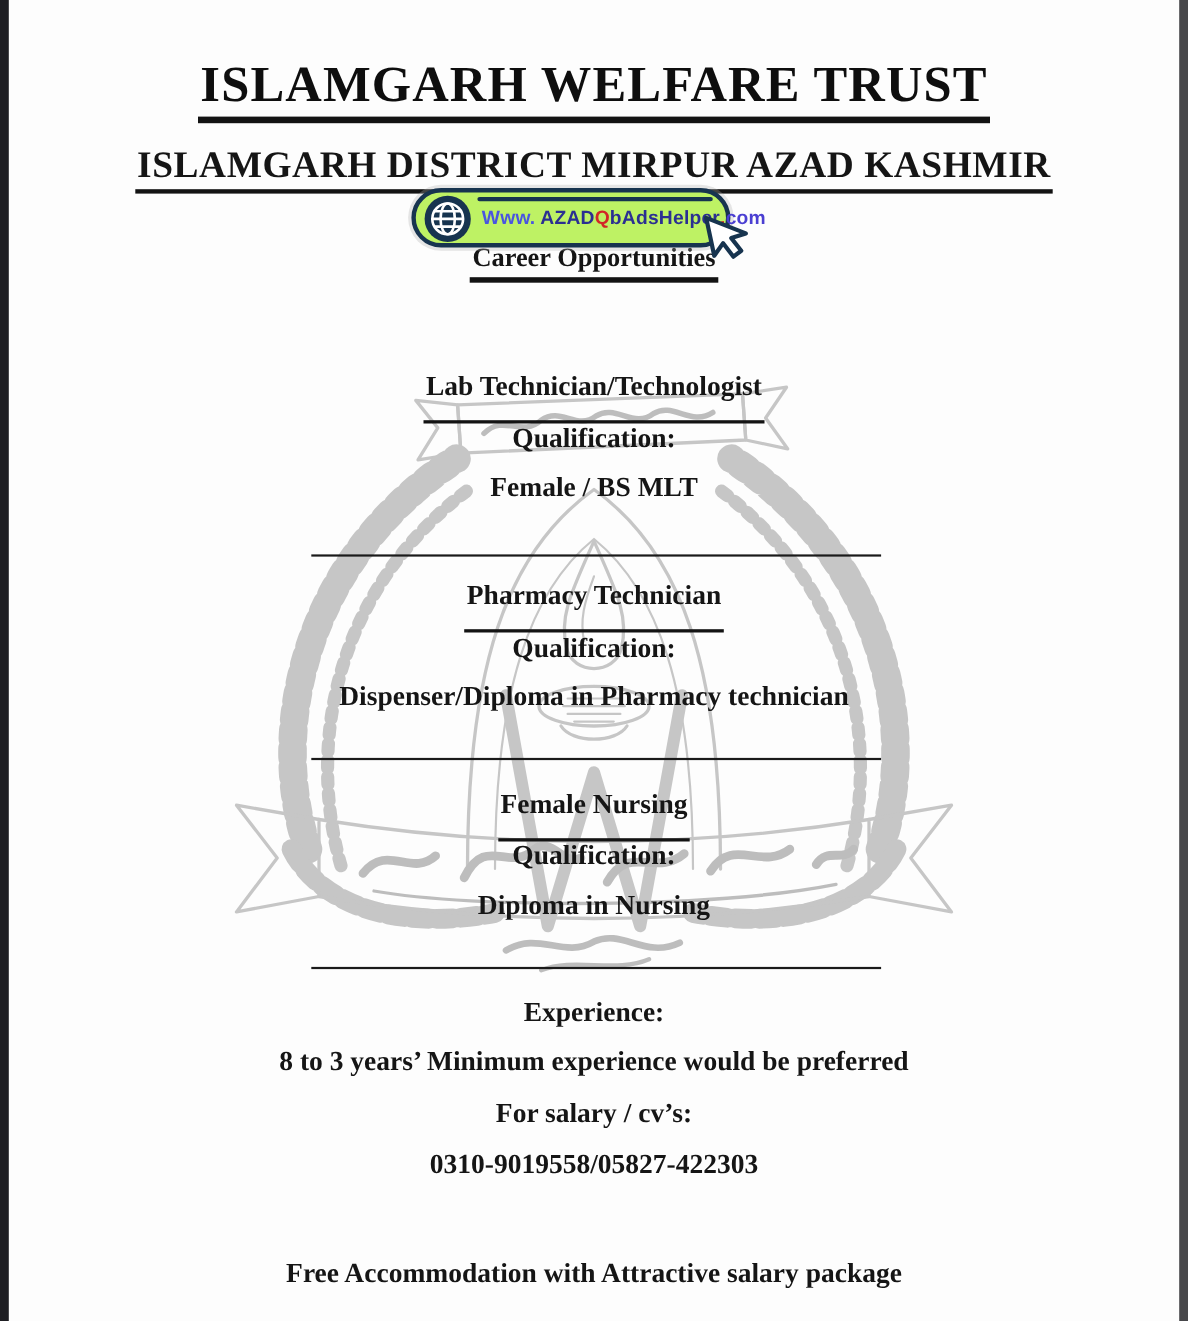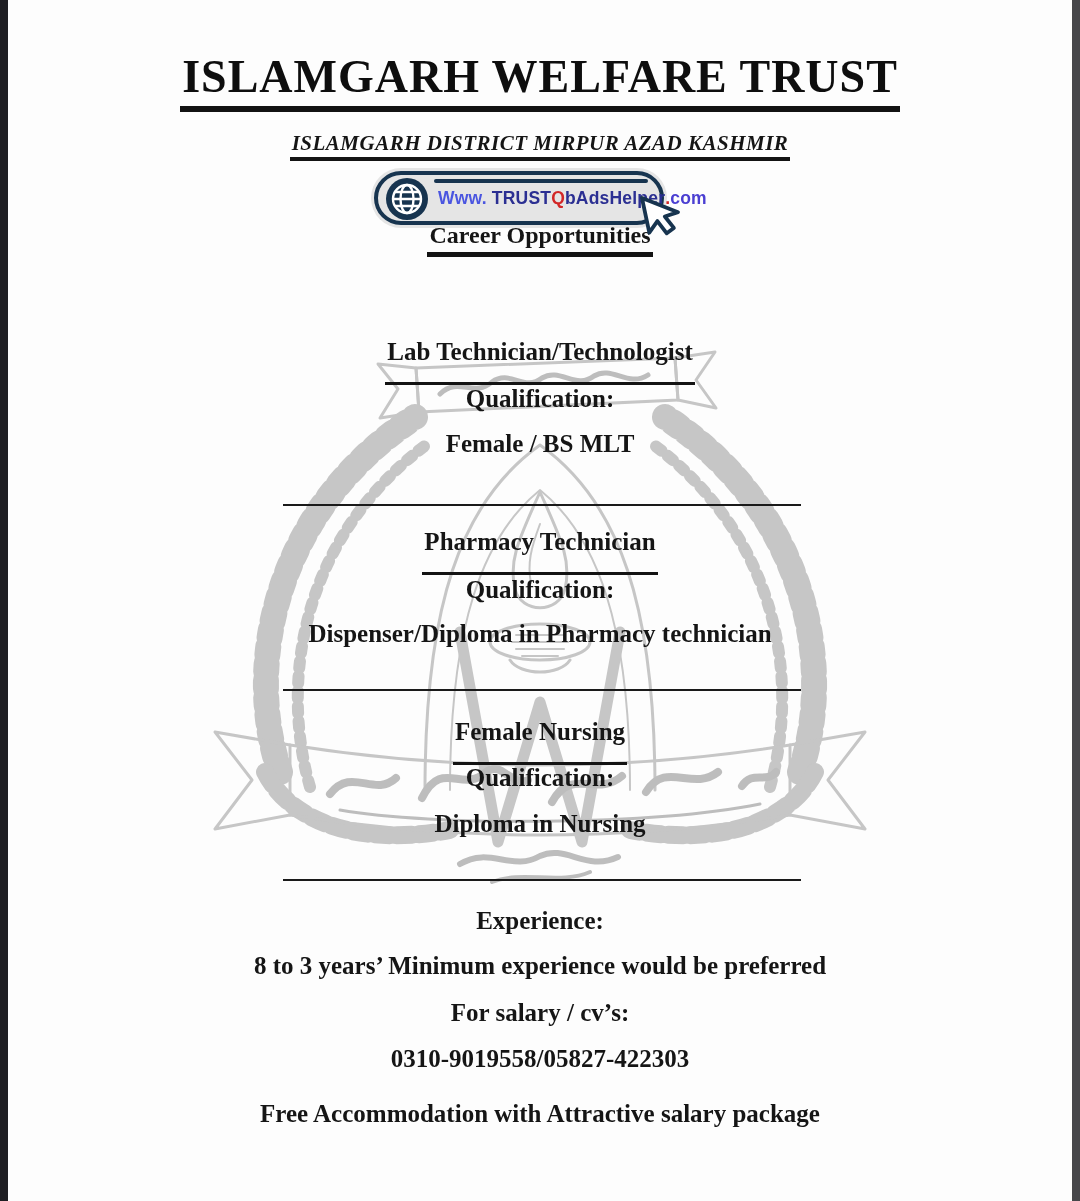--- a/index.html
+++ b/index.html
@@ -6,31 +6,31 @@
   .page{position:relative;width:1080px;height:1201px;background:#fdfdfd;overflow:hidden;
         font-family:"Liberation Serif",serif;color:#151515;}
   .edge{position:absolute;top:0;height:100%;z-index:5;}
   .edge.left{left:0;width:8px;background:#1e1e23;}
   .edge.right{left:1072px;width:8px;background:#47474a;}
 
   .line{position:absolute;left:8px;right:8px;text-align:center;font-weight:bold;line-height:1.16;z-index:2;}
   .u{display:inline-block;border-bottom:3px solid #131313;padding:0 2px 16px 2px;}
   .title-line{font-size:46px;letter-spacing:1px;color:#0e0e0e;}
   .title-line .u{border-bottom-width:6px;padding-bottom:3px;}
-  .subtitle-line{font-size:21px;letter-spacing:.5px;font-style:italic;}
+  .subtitle-line{font-size:34px;letter-spacing:.5px;}
   .subtitle-line .u{border-bottom-width:4px;padding-bottom:2px;}
   .career-line{font-size:24px;z-index:2;}
   .career-line .u{border-bottom-width:5px;padding-bottom:2px;}
   .jobtitle{font-size:25px;}
   .body-line{font-size:25px;text-align:center;}
 
   .rule{position:absolute;left:283px;width:518px;height:0;border-top:2px solid #1a1a1a;z-index:2;}
 
   
-  .badge{position:absolute;top:171px;left:374px;width:290px;height:54px;background:#e5e5e5;
+  .badge{position:absolute;top:171px;left:374px;width:290px;height:54px;background:#bef264;
          border:4px solid #17344f;border-radius:30px;box-sizing:border-box;z-index:4;
          box-shadow:0 0 0 3px rgba(175,175,175,.30);}
   .badge .inner-top{position:absolute;left:56px;right:12px;top:4px;height:4px;background:#17344f;border-radius:3px;}
   .globe{position:absolute;left:7px;top:2px;width:44px;height:44px;}
   .url{position:absolute;left:60px;top:0;height:100%;display:flex;align-items:center;
        font-family:"Liberation Sans",sans-serif;font-weight:bold;font-size:17.5px;
        letter-spacing:.2px;white-space:pre;}
   .cursor{position:absolute;right:-27px;top:16px;width:47px;height:47px;transform:rotate(-12deg);}
 
   
@@ -105,21 +105,21 @@
   <div class="badge">
     <div class="inner-top"></div>
     <svg class="globe" viewBox="0 0 44 44">
       <circle cx="22" cy="22" r="21" fill="#17344f"></circle>
       <g fill="none" stroke="#ffffff" stroke-width="2.4">
         <circle cx="22" cy="22" r="14"></circle>
         <ellipse cx="22" cy="22" rx="6.5" ry="14"></ellipse>
         <path d="M10,15 H34 M8,22 H36 M10,29 H34"></path>
       </g>
     </svg>
-    <div class="url"><span style="color: rgb(74, 85, 224);">Www.</span><span style="color: rgb(43, 47, 146);"> TRUST</span><span style="color: rgb(210, 39, 39);">Q</span><span style="color: rgb(43, 47, 146); text-align: center;">bAdsHelper</span><span style="color: rgb(210, 39, 39);">.</span><span style="color: rgb(75, 63, 210);">com</span></div>
+    <div class="url"><span style="color: rgb(74, 85, 224);">Www.</span><span style="color: rgb(43, 47, 146);"> AZAD</span><span style="color: rgb(210, 39, 39);">Q</span><span style="color: rgb(43, 47, 146); text-align: center;">bAdsHelper</span><span style="color: rgb(210, 39, 39);">.</span><span style="color: rgb(75, 63, 210);">com</span></div>
     <svg class="cursor" viewBox="0 0 32 32">
       <path d="M4,2 L4,26 L11,19.5 L15.5,29 L21,26.4 L16.6,17.5 L26,16.5 Z" fill="#ffffff" stroke="#17344f" stroke-width="2.6" stroke-linejoin="round"></path>
     </svg>
   </div>
 
   <div class="line career-line" style="top:222px">
     <span class="u">Career Opportunities</span>
   </div>
 
   <div class="line jobtitle" style="top:337px">
@@ -140,15 +140,15 @@
     <span class="u">Female Nursing</span>
   </div>
   <div class="line body-line" style="top:763px">Qualification:</div>
   <div class="line body-line" style="top:809px">Diploma in Nursing</div>
   <div class="rule" style="top:879px"></div>
 
   <div class="line body-line" style="top:906px">Experience:</div>
   <div class="line body-line" style="top:951px">8 to 3 years’ Minimum experience would be preferred</div>
   <div class="line body-line" style="top:998px">For salary / cv’s:</div>
   <div class="line body-line" style="top:1044px">0310-9019558/05827-422303</div>
-  <div class="line body-line" style="top:1099px">Free Accommodation with Attractive salary package</div>
+  <div class="line body-line" style="top:1143px">Free Accommodation with Attractive salary package</div>
 
 </div>
 
 </body></html>

